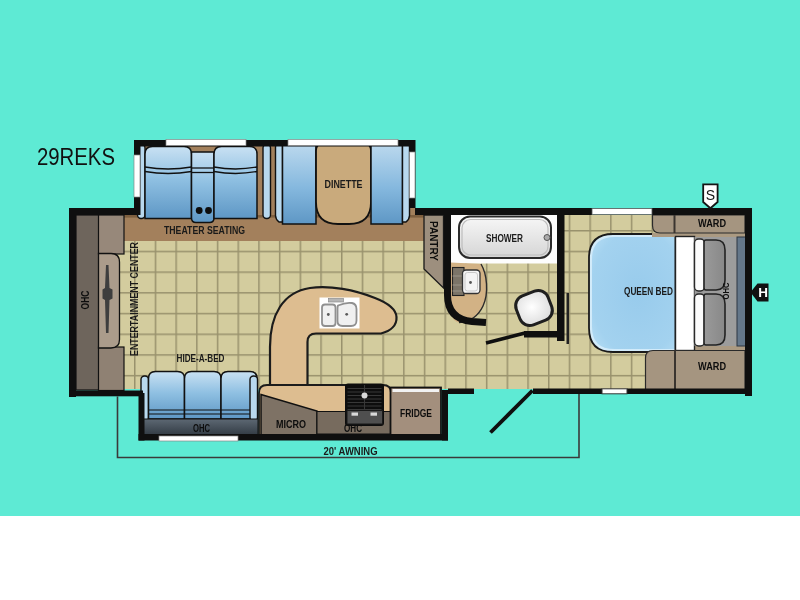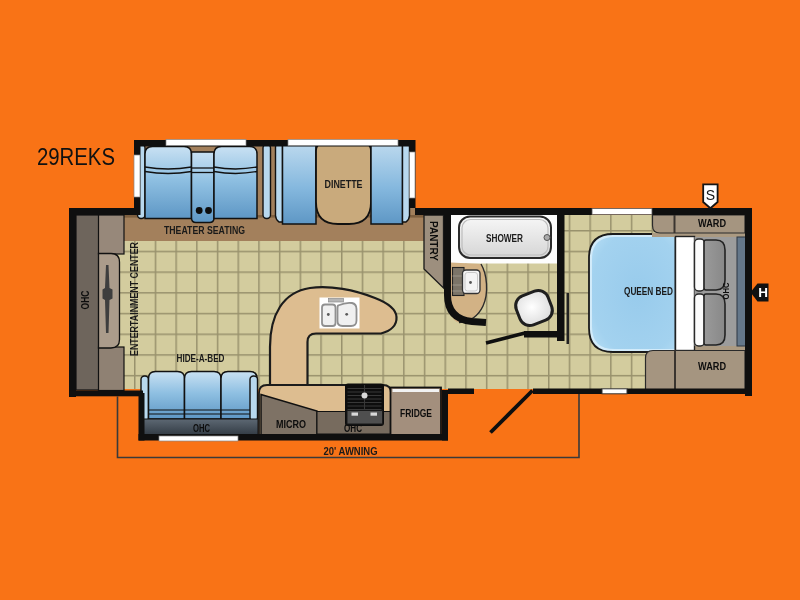--- a/index.html
+++ b/index.html
@@ -1,16 +1,16 @@
 <!DOCTYPE html>
 <html><head>
 <meta charset="utf-8">
 <style>
   html,body{margin:0;padding:0;background:#ffffff;}
-  .page{width:800px;height:600px;position:relative;background:#f97316;overflow:hidden;}
+  .page{width:800px;height:516px;position:relative;background:#5eead4;overflow:hidden;}
   text{font-family:"Liberation Sans",sans-serif;}
 </style>
 </head>
 <body>
 <div class="page">
 <svg width="800" height="600" viewBox="0 0 800 600" xmlns="http://www.w3.org/2000/svg">
 <defs>
   <pattern id="tile" width="20.7" height="20.7" patternUnits="userSpaceOnUse" x="134" y="209.3">
     <rect width="20.7" height="20.7" fill="#d3cc9e"></rect>
     <rect x="0" y="0" width="20.7" height="1.5" fill="#99926d"></rect>

